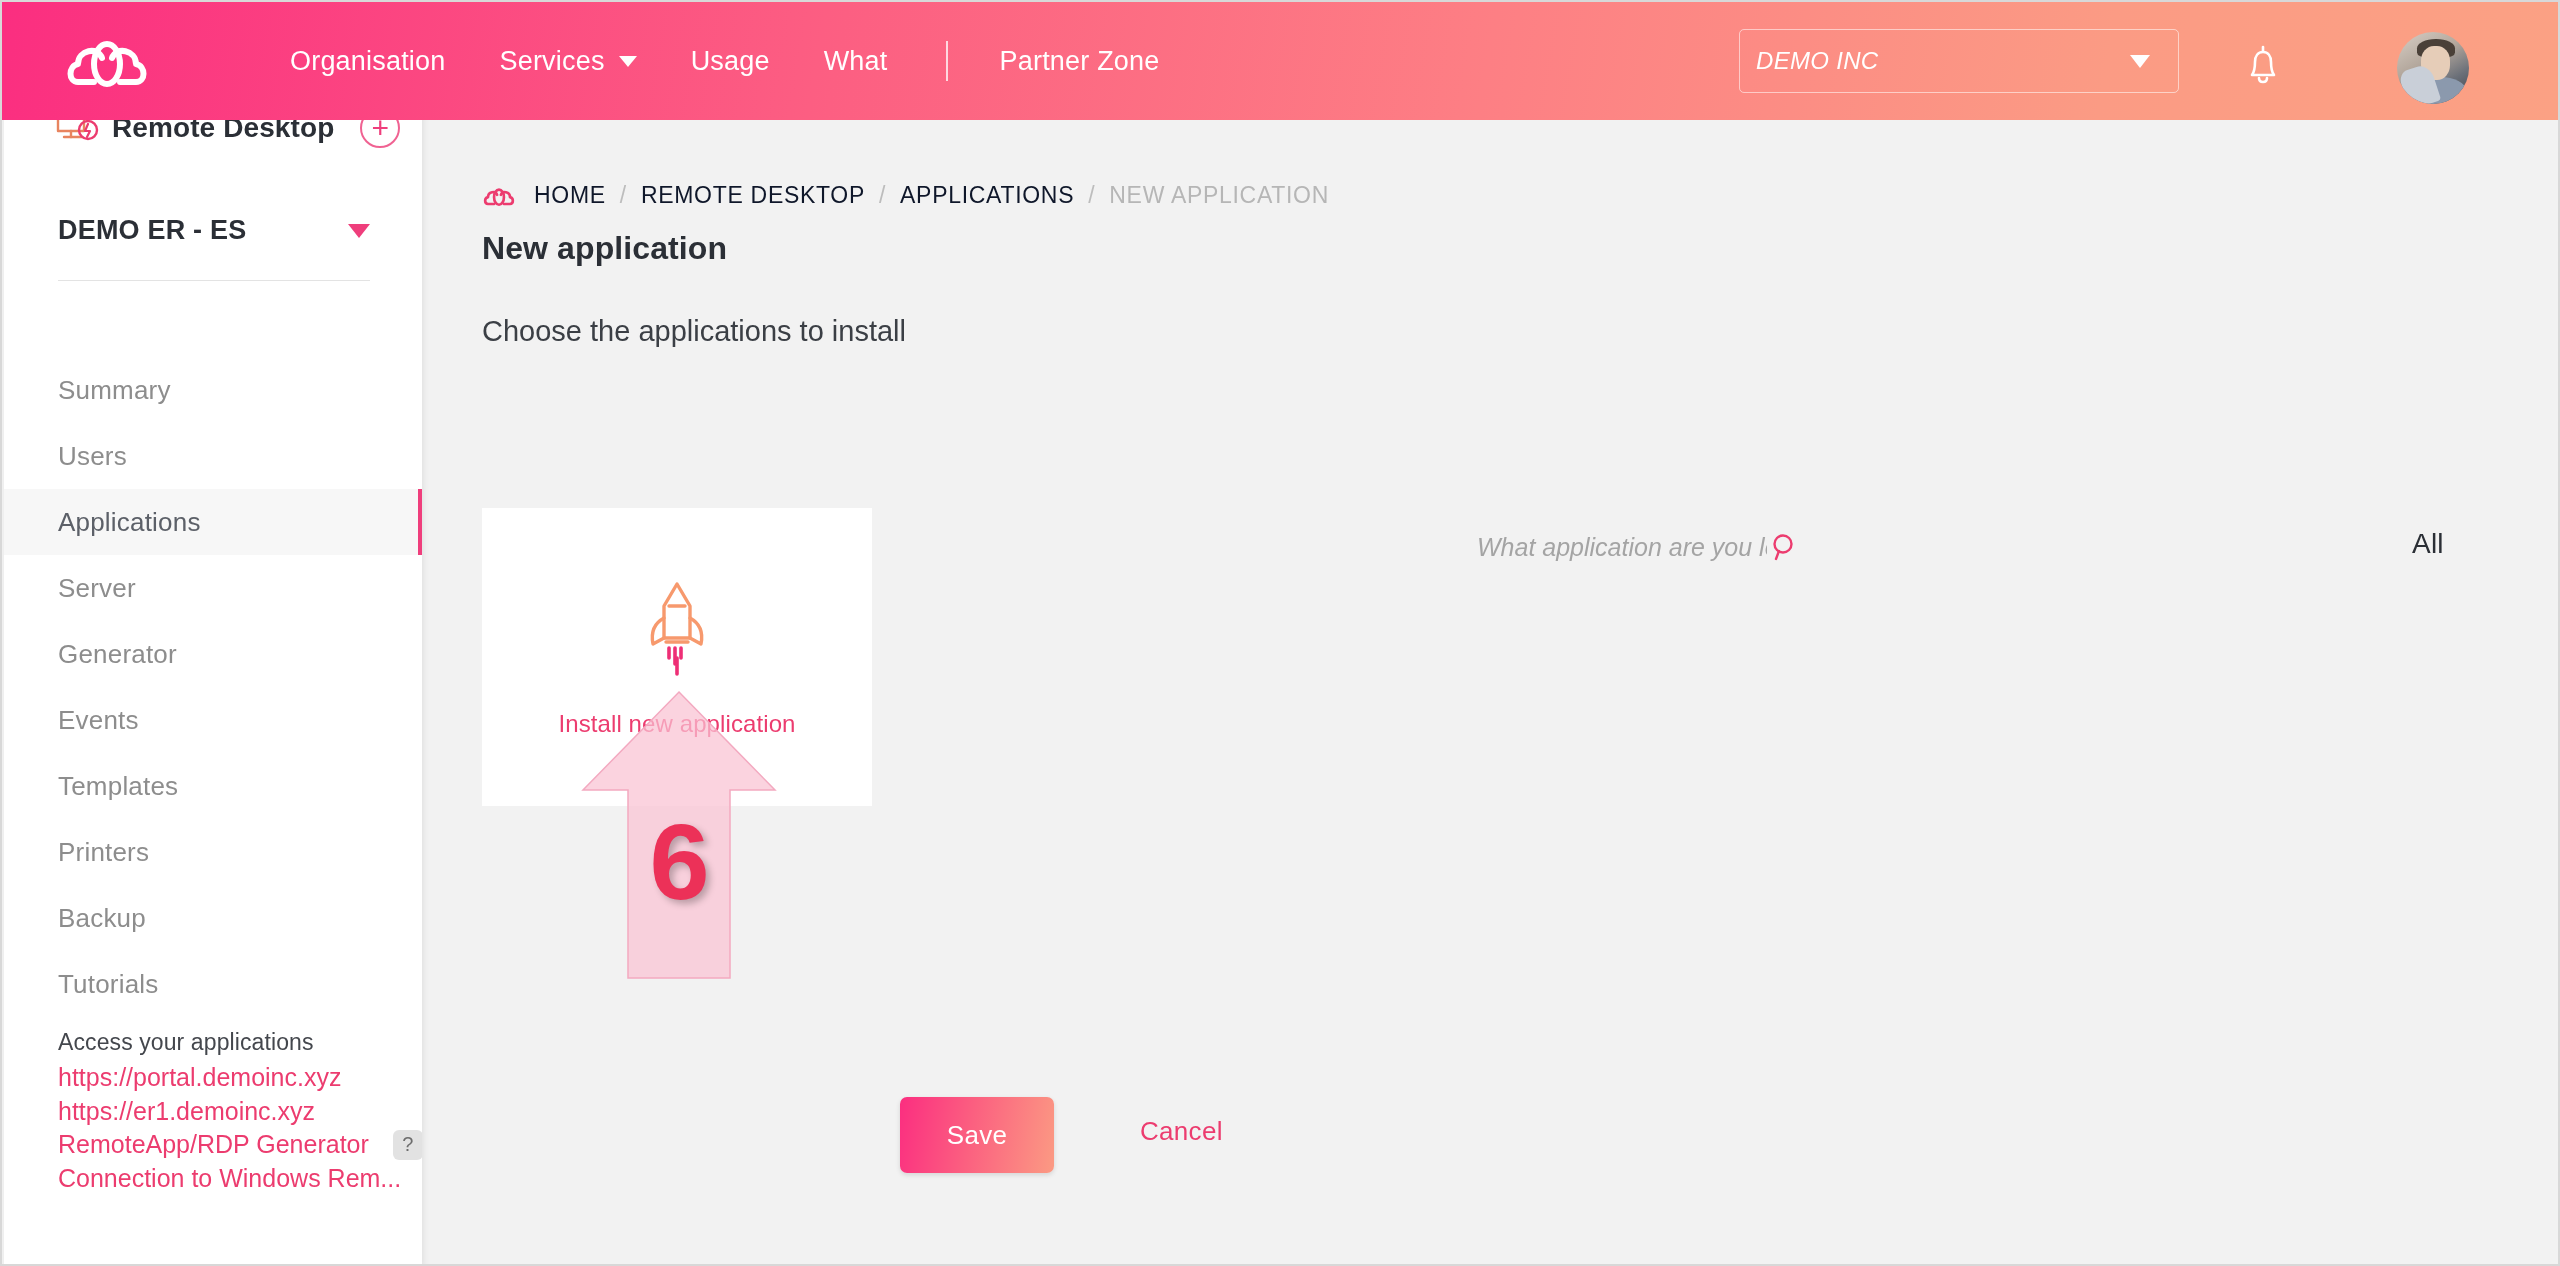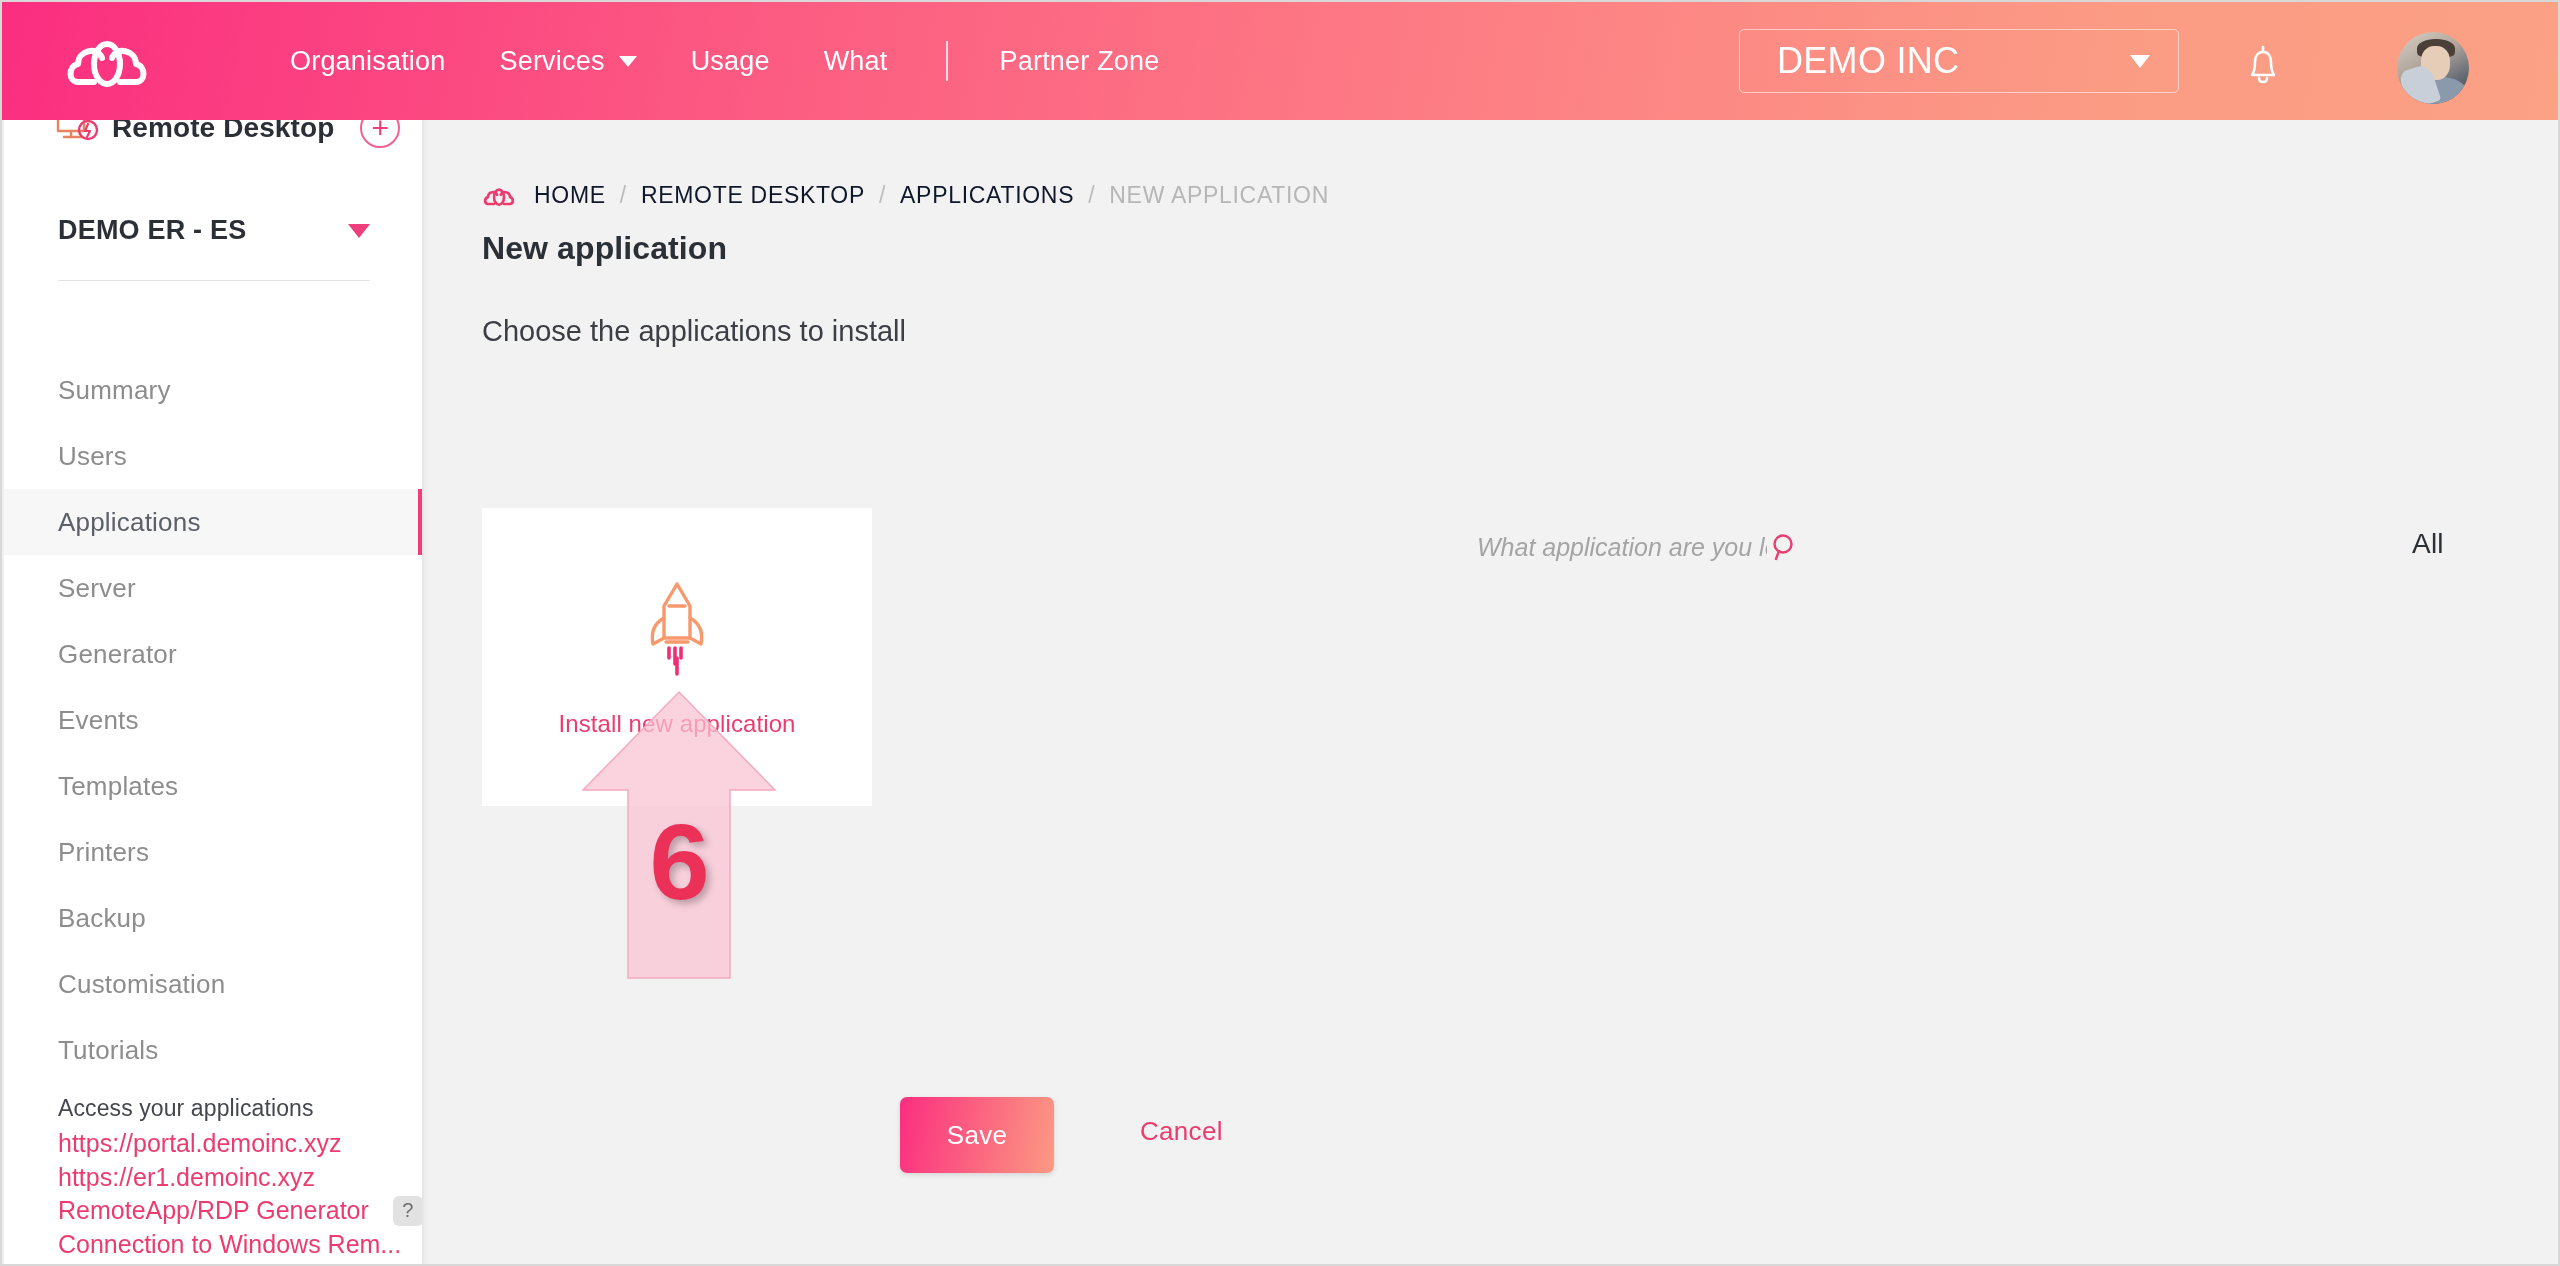--- a/index.html
+++ b/index.html
@@ -52,22 +52,22 @@
   }
   .org-select {
     position: absolute; left: 1737px; top: 27px;
     width: 440px; height: 64px;
     border: 1.5px solid rgba(255,255,255,.55);
     border-radius: 5px;
     display: flex; align-items: center;
     cursor: pointer;
   }
   .org-select-label {
-    color: #ffffff; font-size: 36px; margin-left: 37px;
-    letter-spacing: .3px; white-space: nowrap;
+    color: #ffffff; font-size: 24px; margin-left: 16px;
+    letter-spacing: .3px; white-space: nowrap; font-style: italic;
   }
   .org-caret {
     position: absolute; right: 28px;
     width: 0; height: 0;
     border-left: 10px solid transparent;
     border-right: 10px solid transparent;
     border-top: 13px solid #ffffff;
   }
   .bell-btn {
     position: absolute; left: 2237px; top: 38px;
@@ -368,23 +368,20 @@
           <span>Events</span>
         </div>
       <div class="menu-item">
           <span>Templates</span>
         </div>
       <div class="menu-item">
           <span>Printers</span>
         </div>
       <div class="menu-item">
           <span>Backup</span>
-        </div>
-      <div class="menu-item">
-          <span>Customisation</span>
         </div>
       <div class="menu-item">
           <span>Tutorials</span>
         </div>
     </div>
 
     <div class="access">
       <div class="access-title">Access your applications</div>
       <div class="access-link">https://portal.demoinc.xyz</div>
       <div class="access-link">https://er1.demoinc.xyz</div>

